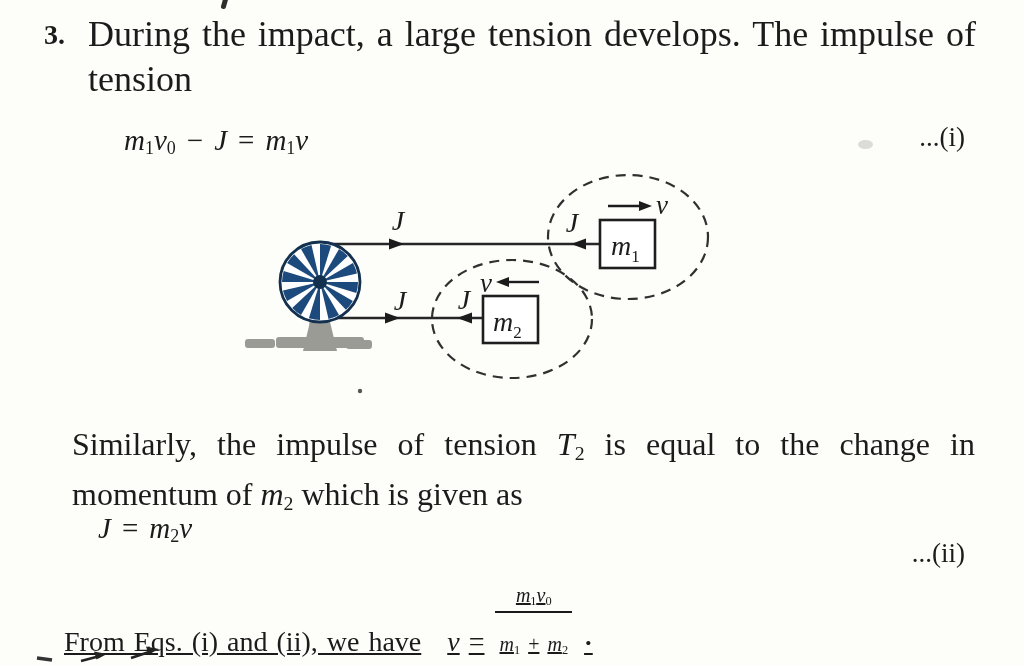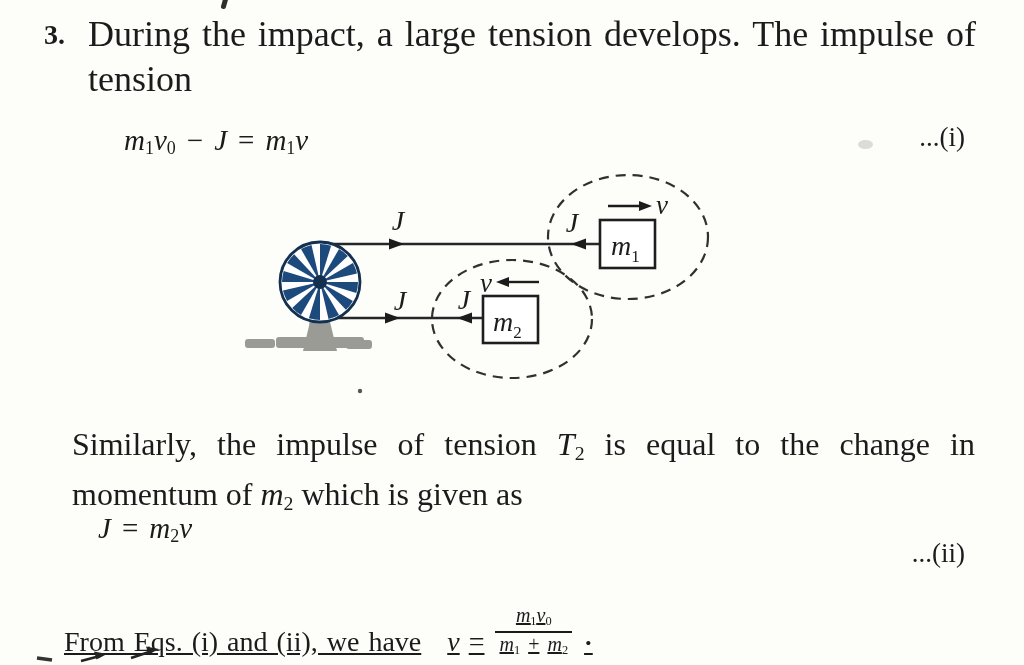--- a/index.html
+++ b/index.html
@@ -35,21 +35,21 @@
   
   .p2{position:absolute;left:72px;top:424px;width:903px;font-size:32px;line-height:41px;}
 
   
   .concl{position:absolute;left:64px;top:566px;height:92px;display:flex;align-items:flex-end;font-size:28px;text-decoration:underline;}
   .concl .lead{word-spacing:2px;}
   .concl .veq{margin-left:26px;white-space:nowrap;}
   .concl .veq .op{font-style:normal;margin:0 9px;}
   .frac{display:inline-flex;flex-direction:column;text-align:center;font-size:20px;line-height:1.18;margin-left:2px;vertical-align:middle;}
   .frac .fnum{border-bottom:2.5px solid #1a1a1a;padding:0 16px 3px;}
-  .frac .fden{padding:0 4px 0;}
+  .frac .fden{padding:20px 4px 0;}
   .concl .enddot{margin-left:12px;font-weight:bold;font-size:26px;}
 
   
   .diagram{position:absolute;left:240px;top:168px;}
   .svgtxt{font-family:"Liberation Serif","DejaVu Serif",serif;font-style:italic;fill:#1c1c1c;}
 
   
   .top-mark{position:absolute;left:222px;top:-3px;width:5px;height:12px;background:#2e2e2e;transform:rotate(16deg);border-radius:2px;}
   .smudge{position:absolute;left:858px;top:140px;width:15px;height:9px;background:#dcdcd6;border-radius:50%;}
   .bottom-arrows{position:absolute;left:28px;top:643px;}

